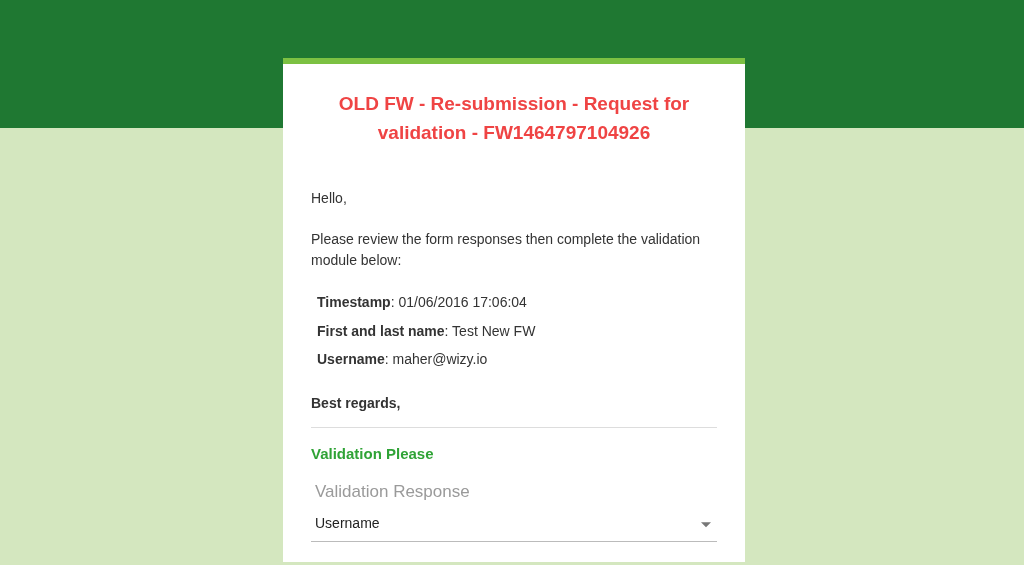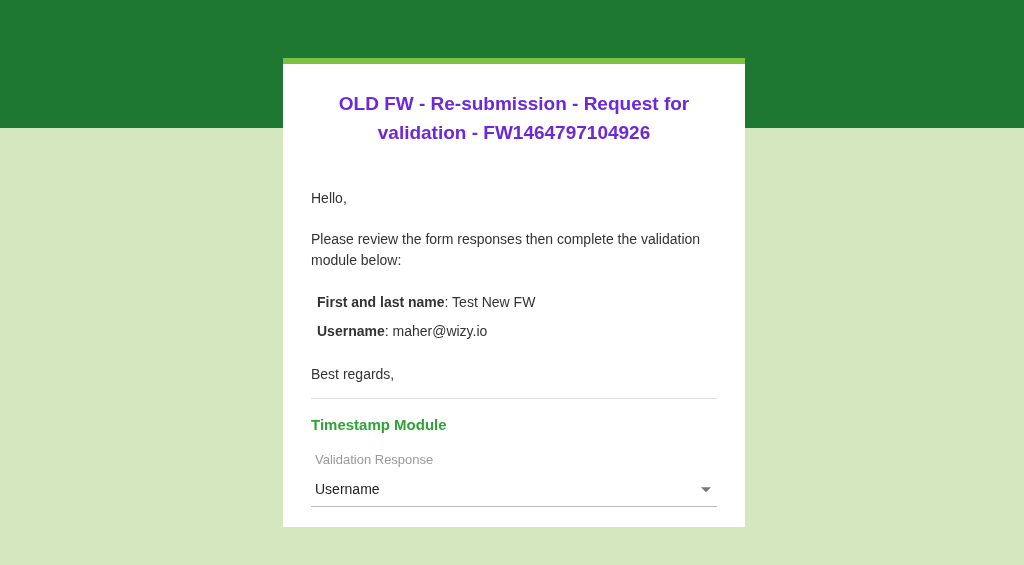--- a/index.html
+++ b/index.html
@@ -32,21 +32,21 @@
     }
 
     .card-accent {
       height: 6px;
       background: #7cc142;
     }
 
     .title {
       font-size: 19px;
       font-weight: bold;
-      color: #6d28d9;
+      color: #ef4444;
       text-align: center;
       padding: 26px 30px 0 30px;
       line-height: 1.5;
     }
 
     .body {
       padding: 22px 28px 0 28px;
       font-size: 14px;
       color: #333;
       line-height: 1.55;
@@ -54,37 +54,37 @@
 
     .para { margin-bottom: 16px; margin-top: 19px; }
     .bold { font-weight: bold; }
 
     .details {
       padding: 4px 0 0 6px;
       margin-bottom: 22px;
     }
     .details .row { margin-bottom: 7px; font-size: 14px; }
 
-    .regards { margin-bottom: 12px; }
+    .regards { margin-bottom: 12px; font-weight: bold; }
 
     .divider {
       border: none;
       border-top: 1px solid #ddd;
       margin: 0 0 14px 0;
     }
 
     .section-title {
       color: #2fa336;
       font-weight: bold;
       font-size: 15px;
       margin-bottom: 14px;
     }
 
     .field-label {
-      font-size: 13px;
+      font-size: 17px;
       color: #9a9a9a;
       margin: 0 0 4px 4px;
     }
 
     .select-wrap {
       position: relative;
       border-bottom: 1px solid #bbb;
       padding: 4px 0 6px 4px;
       cursor: pointer;
     }
@@ -114,32 +114,35 @@
   <h1 class="title">OLD FW - Re-submission - Request for validation - FW1464797104926</h1>
 
   <div class="body">
     <p class="para">Hello,</p>
 
 
     <p class="para">Please review the form responses then complete the validation module below:</p>
 
     <div class="details">
       <div class="row">
+        <span class="bold">Timestamp</span><span>: 01/06/2016 17:06:04</span>
+      </div>
+      <div class="row">
         <span class="bold">First and last name</span><span>: Test New FW</span>
       </div>
       <div class="row">
         <span class="bold">Username</span><span>: maher@wizy.io</span>
       </div>
     </div>
 
     <p class="regards">Best regards,</p>
 
     <hr class="divider">
 
-    <div class="section-title">Timestamp Module</div>
+    <div class="section-title">Validation Please</div>
 
     <div class="field-label">Validation Response</div>
 
     <div class="select-wrap">
       <span class="select-value">Username</span>
       <span class="select-caret"></span>
     </div>
   </div>
 </div>
 

